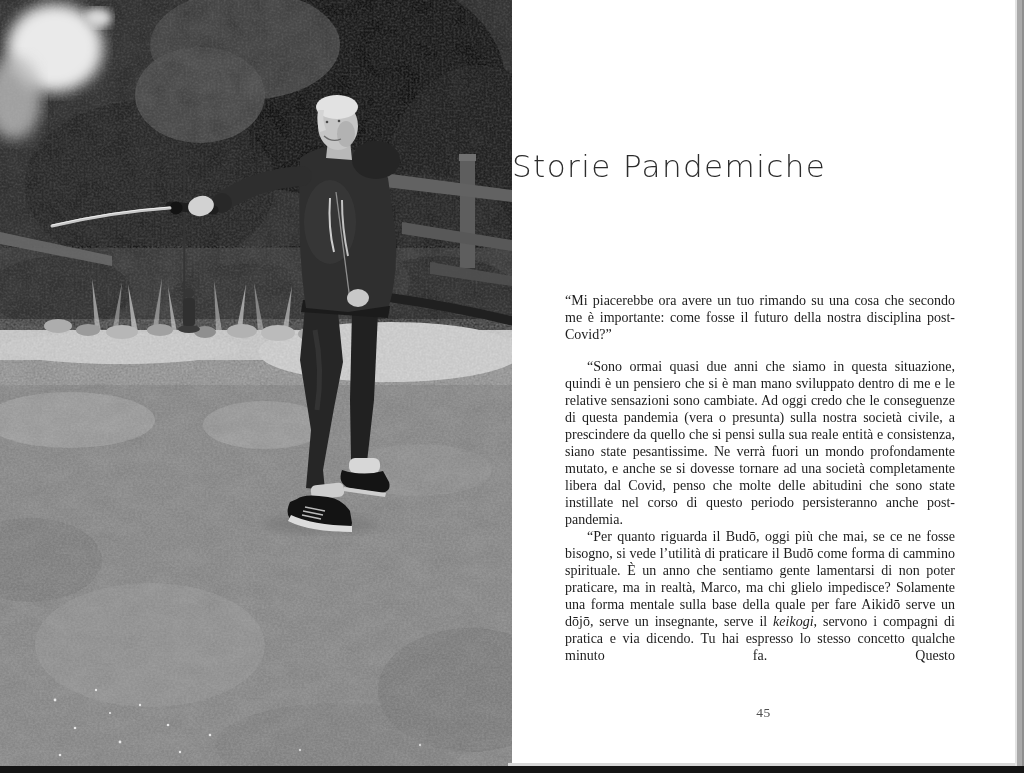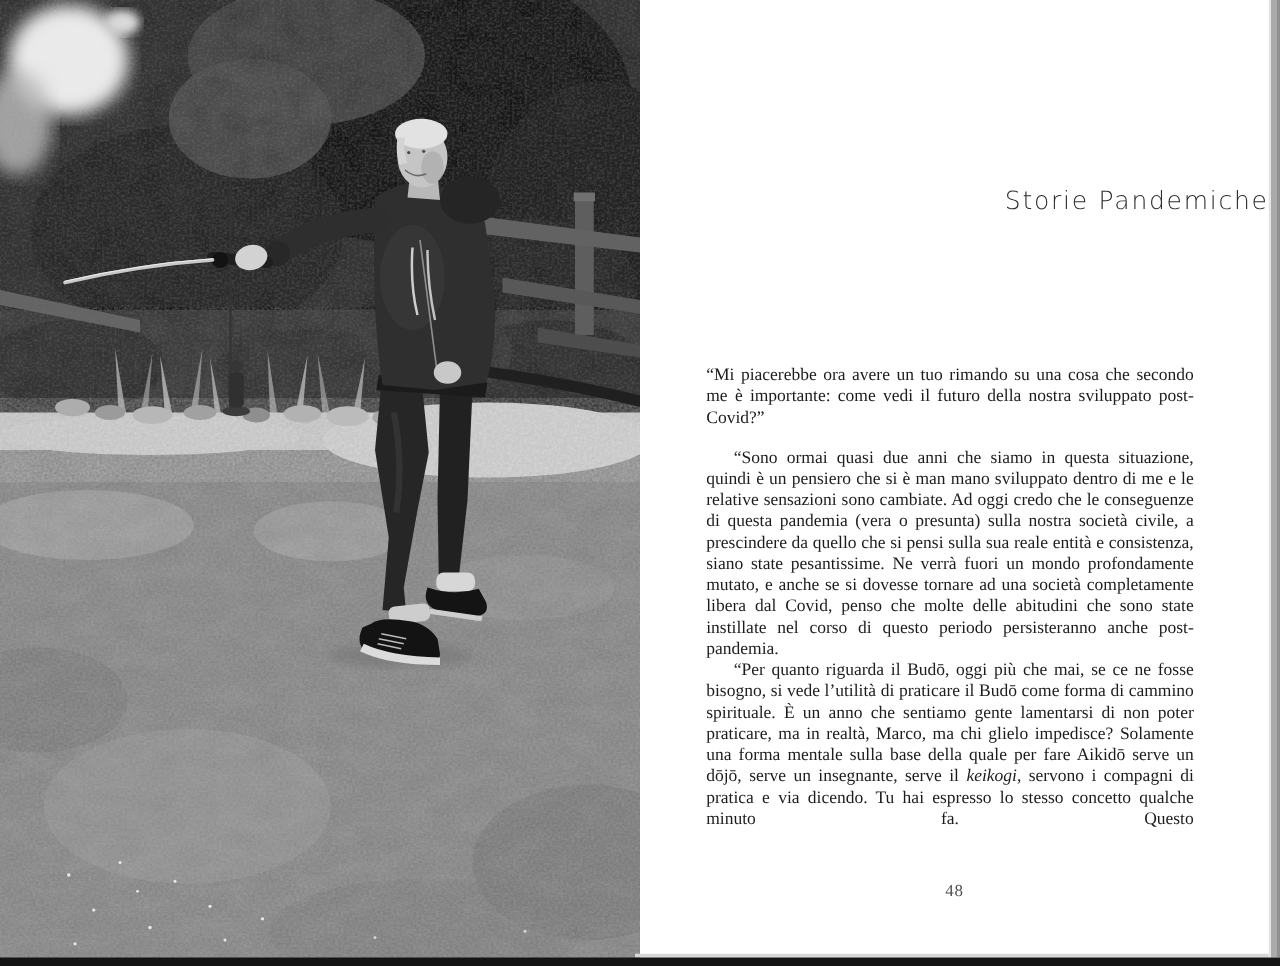--- a/index.html
+++ b/index.html
@@ -13,23 +13,23 @@
     filter:grayscale(1) contrast(0.98);
   }
   .photo-pane svg { display:block; }
   
   .page-pane {
     position:absolute; left:512px; top:0; width:503px; height:767px;
     background:#ffffff;
   }
   .page-title {
     position:absolute; top:148px; left:0; width:100%; margin:0;
-    text-align:right;
+    text-align:left;
     font-family:"DejaVu Sans", sans-serif;
-    font-weight:300; font-size:20px; letter-spacing:1.4px;
+    font-weight:300; font-size:31px; letter-spacing:1.4px;
     color:#2d2d2d;
   }
   .page-body {
     position:absolute; top:292px; left:53px; width:390px;
     font-size:14px; line-height:17px; color:#1c1c1c;
     text-align:justify;
   }
   .page-body p { margin:0; }
   .page-body p.indent { text-indent:22px; }
   .page-body p.gap-above { margin-top:15px; }
@@ -281,25 +281,25 @@
         <path d="M52,225 Q112,211 170,207" stroke="#efefef" stroke-width="1" stroke-linecap="round" fill="none"></path>
         <ellipse cx="201" cy="206" rx="13" ry="10" fill="#d4d4d4" transform="rotate(-12 201 206)"></ellipse>
       </g>
     </svg>
   </div>
 
   <div class="page-pane">
     <h1 class="page-title">Storie Pandemiche</h1>
 
     <div class="page-body">
-      <p>“Mi piacerebbe ora avere un tuo rimando su una cosa che secondo me è importante: come vedi il futuro della nostra sviluppato post-Covid?”</p>
+      <p>“Mi piacerebbe ora avere un tuo rimando su una cosa che secondo me è importante: come fosse il futuro della nostra disciplina post-Covid?”</p>
       <p class="indent gap-above">“Sono ormai quasi due anni che siamo in questa situazione, quindi è un pensiero che si è man mano sviluppato dentro di me e le relative sensazioni sono cambiate. Ad oggi credo che le conseguenze di questa pandemia (vera o presunta) sulla nostra società civile, a prescindere da quello che si pensi sulla sua reale entità e consistenza, siano state pesantissime. Ne verrà fuori un mondo profondamente mutato, e anche se si dovesse tornare ad una società completamente libera dal Covid, penso che molte delle abitudini che sono state instillate nel corso di questo periodo persisteranno anche post-pandemia.</p>
       <p class="indent justify-last"><span>“Per quanto riguarda il Budō, oggi più che mai, se ce ne fosse bisogno, si vede l’utilità di praticare il Budō come forma di cammino spirituale. È un anno che sentiamo gente lamentarsi di non poter praticare, ma in realtà, Marco, ma chi glielo impedisce? Solamente una forma mentale sulla base della quale per fare Aikidō serve un dōjō, serve un insegnante, serve il </span><em>keikogi</em><span>, servono i compagni di pratica e via dicendo. Tu hai espresso lo stesso concetto qualche minuto fa. Questo</span></p>
     </div>
 
-    <div class="page-number">48</div>
+    <div class="page-number">45</div>
   </div>
 
   <div class="page-edge-line"></div>
   <div class="scroll-strip"></div>
   <div class="bottom-bar"></div>
 
 </div>
 
 </body></html>

